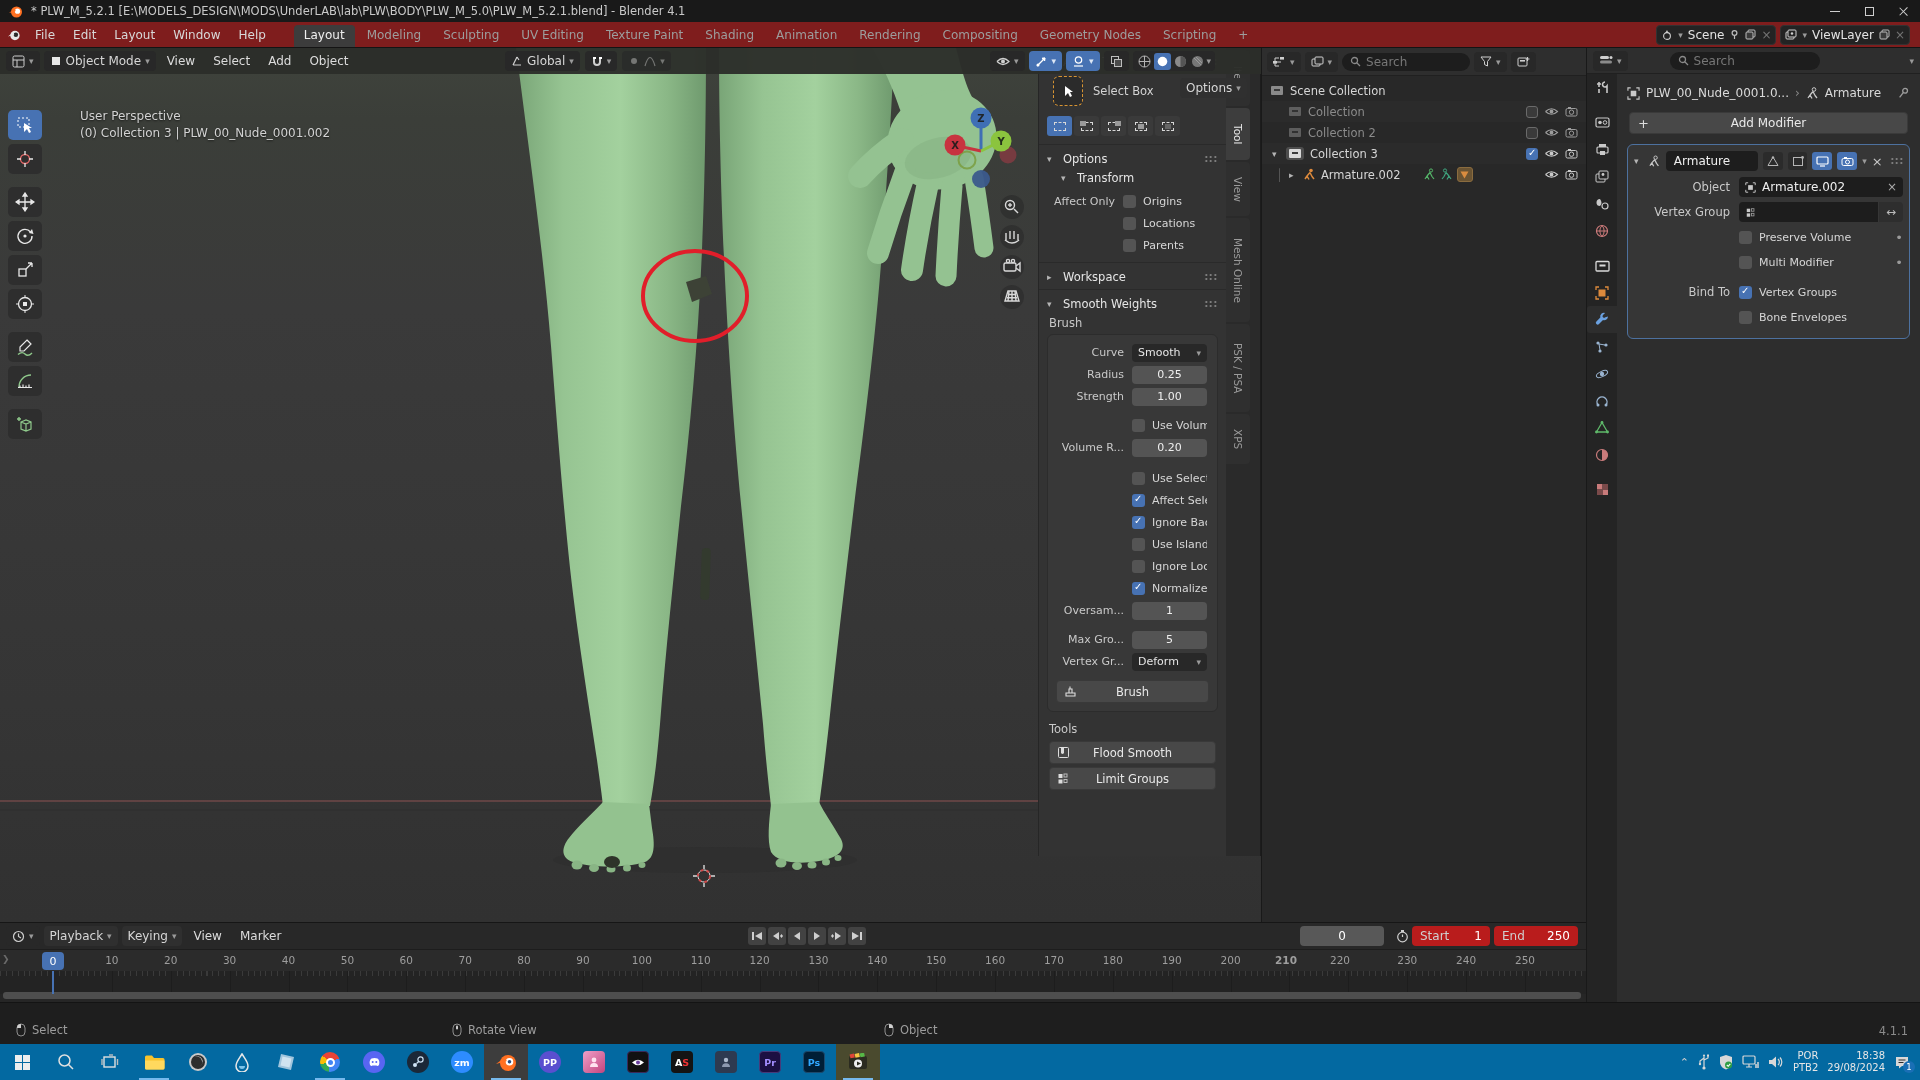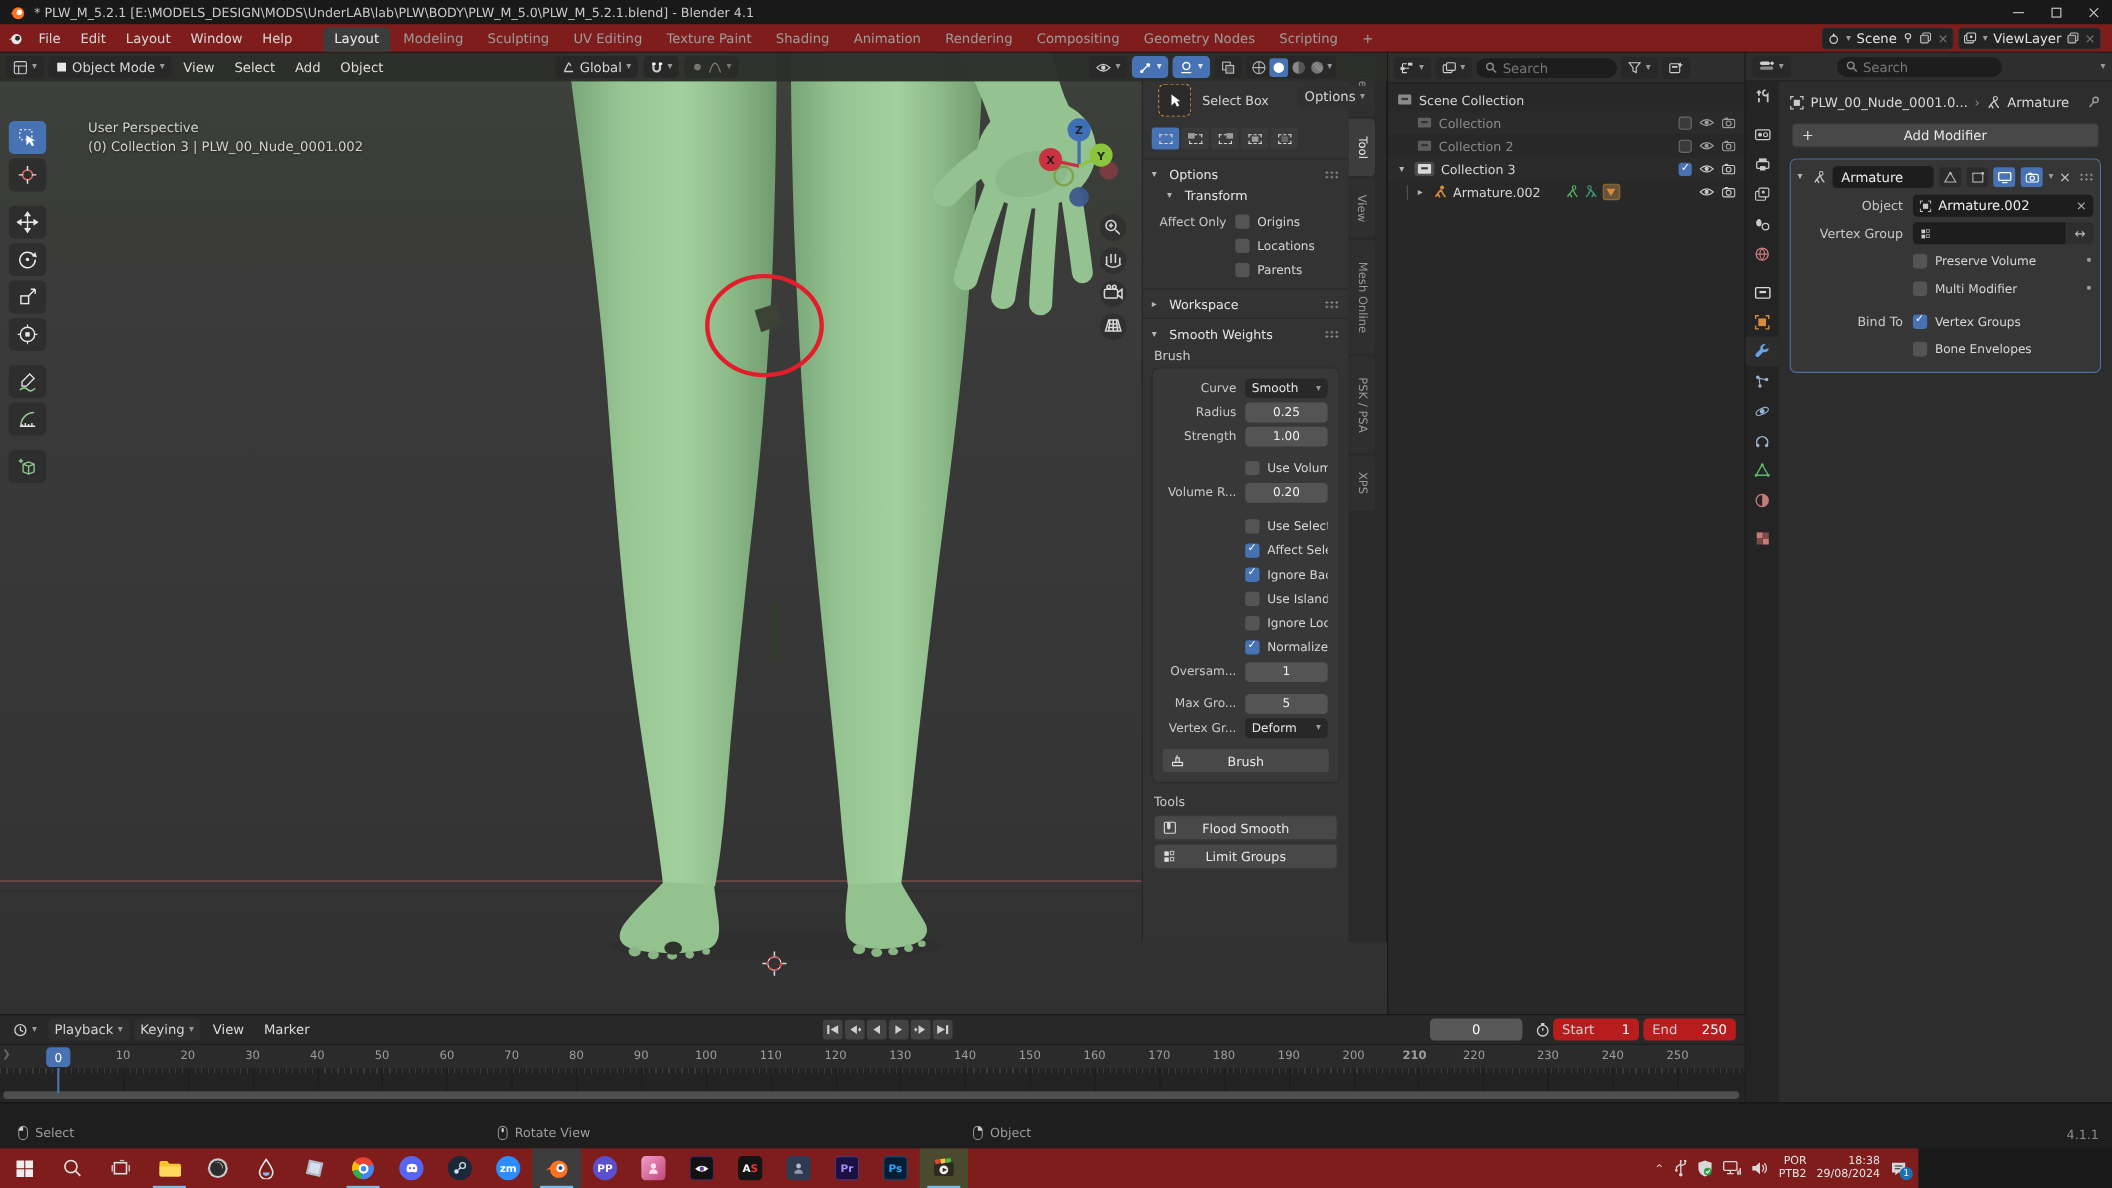--- a/index.html
+++ b/index.html
@@ -120,21 +120,21 @@
   #playhead{position:absolute;left:52px;top:0;bottom:0;width:2px;background:#4772b3;z-index:4}
   #tl-scroll{position:absolute;left:3px;bottom:3px;width:1578px;height:7px;background:#4e4e4e;border-radius:3px}
   .pbtn{width:18px;height:18px;background:#424242;border-radius:3px;display:flex;align-items:center;justify-content:center;margin:0 1px}
   .tlpill{height:20px;background:#b91c1c;border-radius:4px;display:flex;align-items:center;padding:0 8px;gap:8px;color:#cfcfcf;position:absolute;top:3px}
   .tlpill .v{color:#fff}
   
   #statusbar{position:absolute;left:0;top:1002px;width:1920px;height:42px;background:#1e1e1e;border-top:1px solid #141414;color:#9d9d9d;font-size:11.5px}
   .hint{position:absolute;top:20px;display:flex;align-items:center;gap:6px}
   #version{position:absolute;right:12px;top:21px;color:#8b8b8b}
   
-  #taskbar{position:absolute;left:0;top:1044px;width:1744px;height:36px;background:#7f1d1d;display:flex;align-items:center}
+  #taskbar{position:absolute;left:0;top:1044px;width:1920px;height:36px;background:#0369a1;display:flex;align-items:center}
   .ticon{width:44px;height:36px;display:flex;align-items:center;justify-content:center;position:relative;flex:none}
   .ticon.focused{background:#3d3d3d}
   .runline{position:absolute;bottom:0;left:7px;width:30px;height:2.5px;background:#76b9ed}
   .lettericon{width:22px;height:22px;border-radius:4px;display:flex;align-items:center;justify-content:center;font-weight:bold;font-size:9.5px}
   .circleicon{width:22px;height:22px;border-radius:50%;display:flex;align-items:center;justify-content:center;font-weight:bold;font-size:9.5px}
   #tray{margin-left:auto;display:flex;align-items:center;gap:9px;padding-right:10px;color:#d8d8d8}
   .trtxt{font-size:10px;line-height:12px;text-align:right;color:#e6e6e6}
 </style>
 </head>
 <body>

